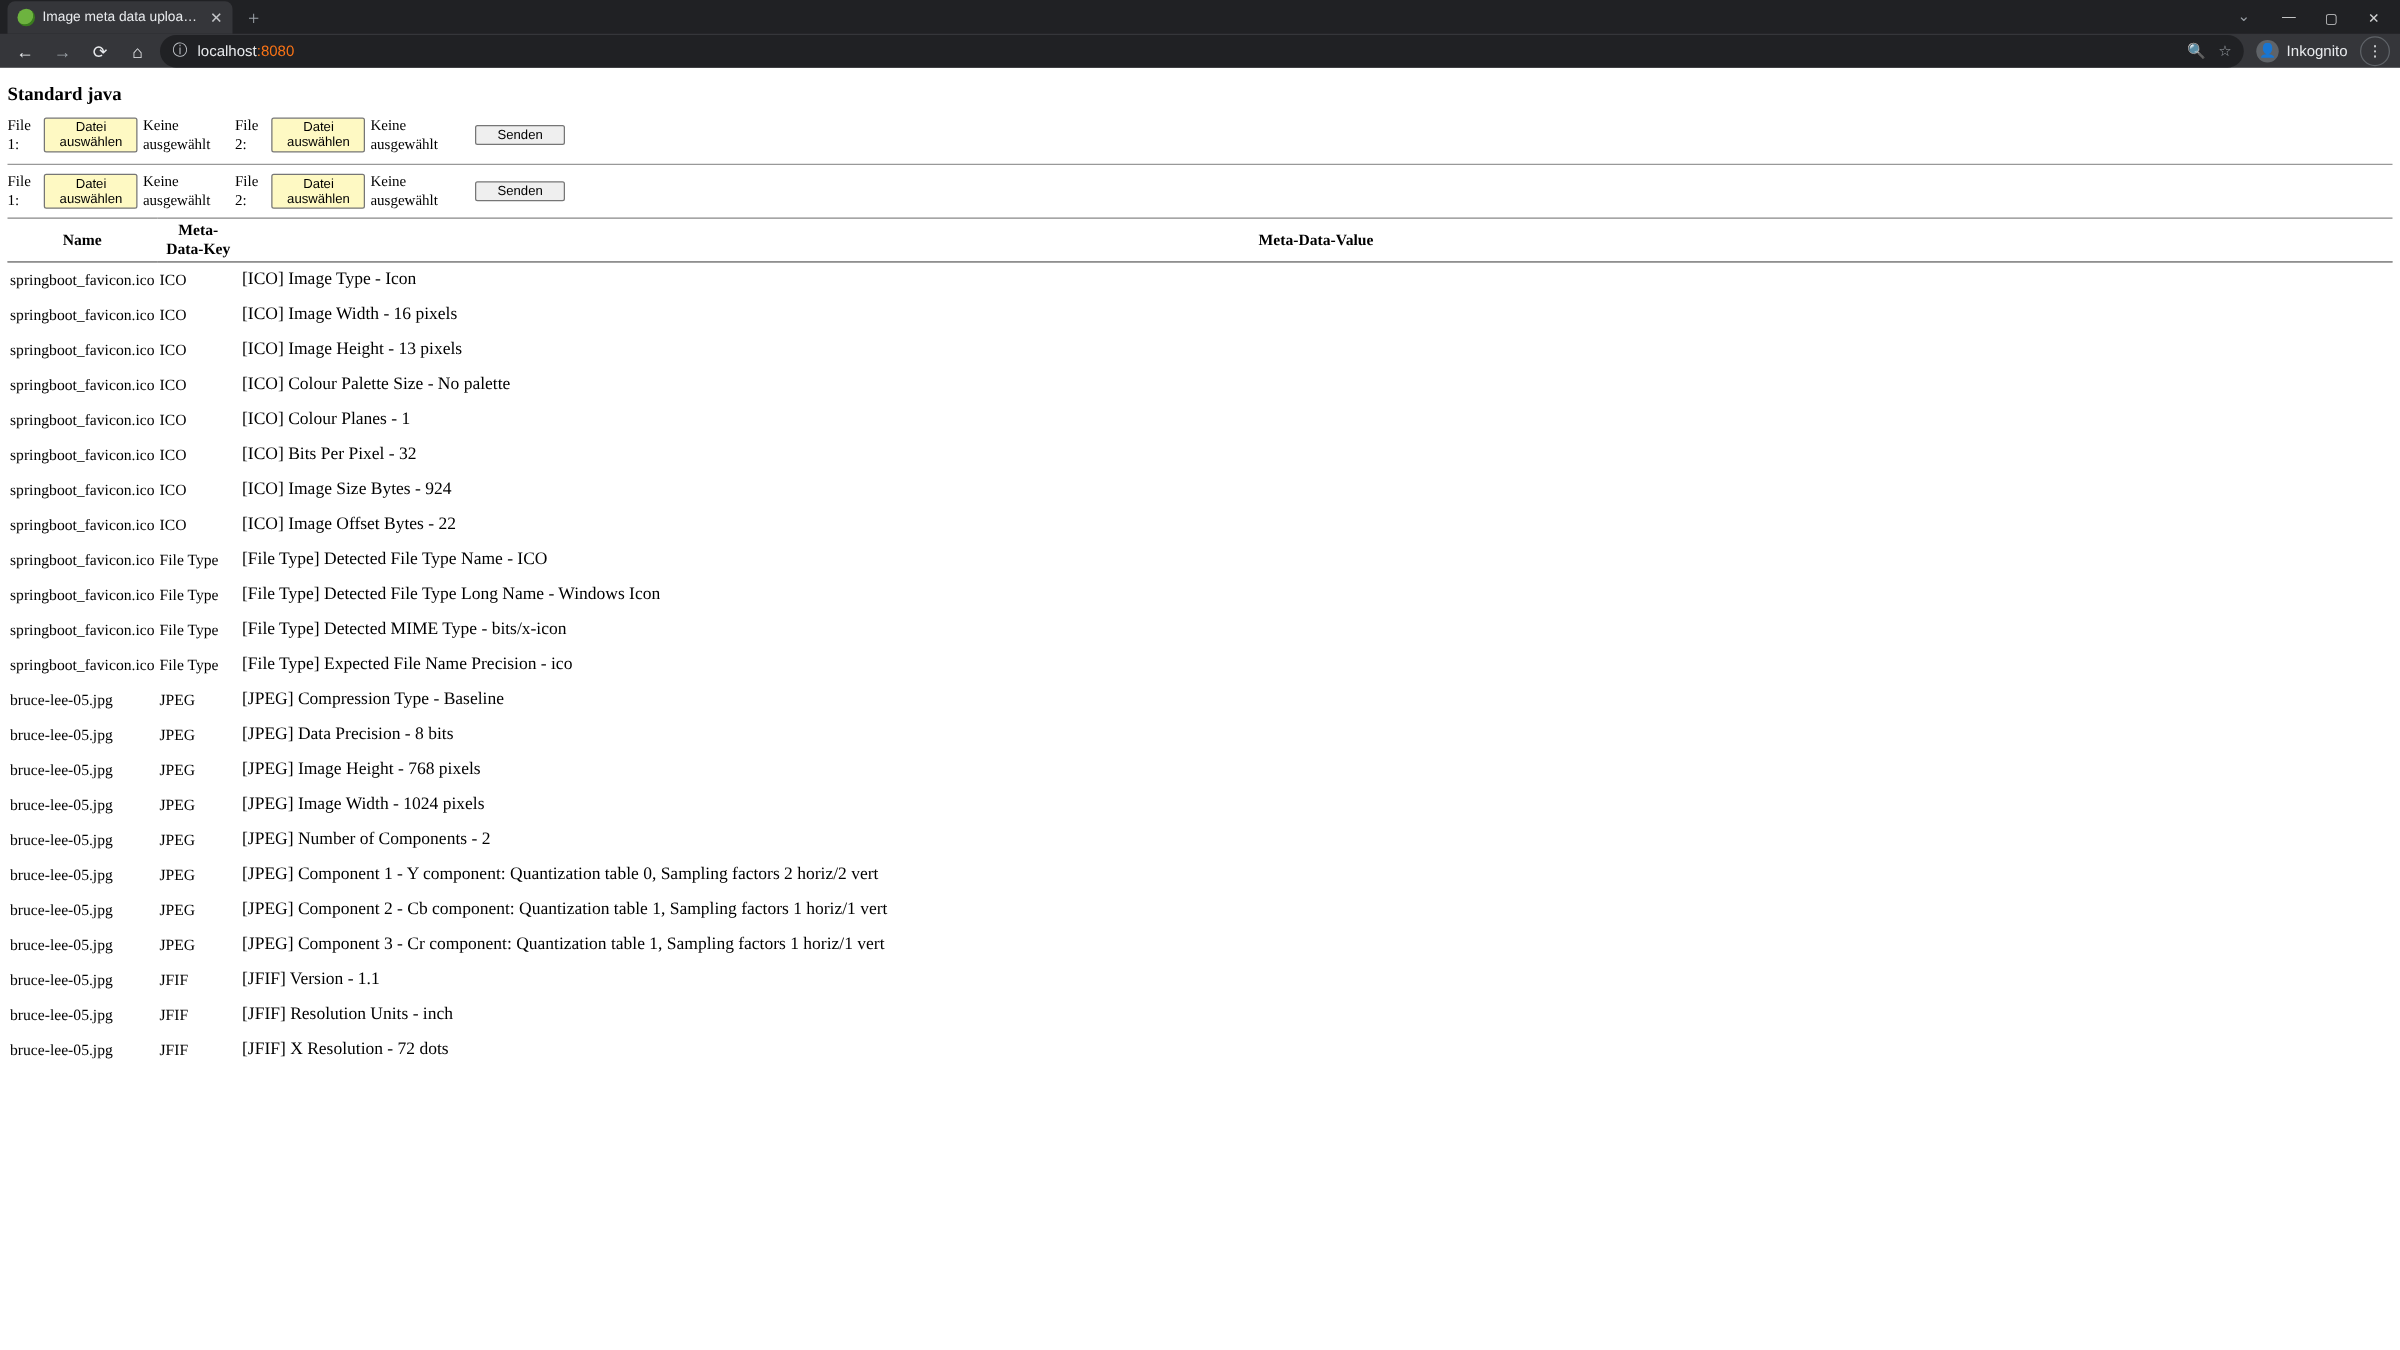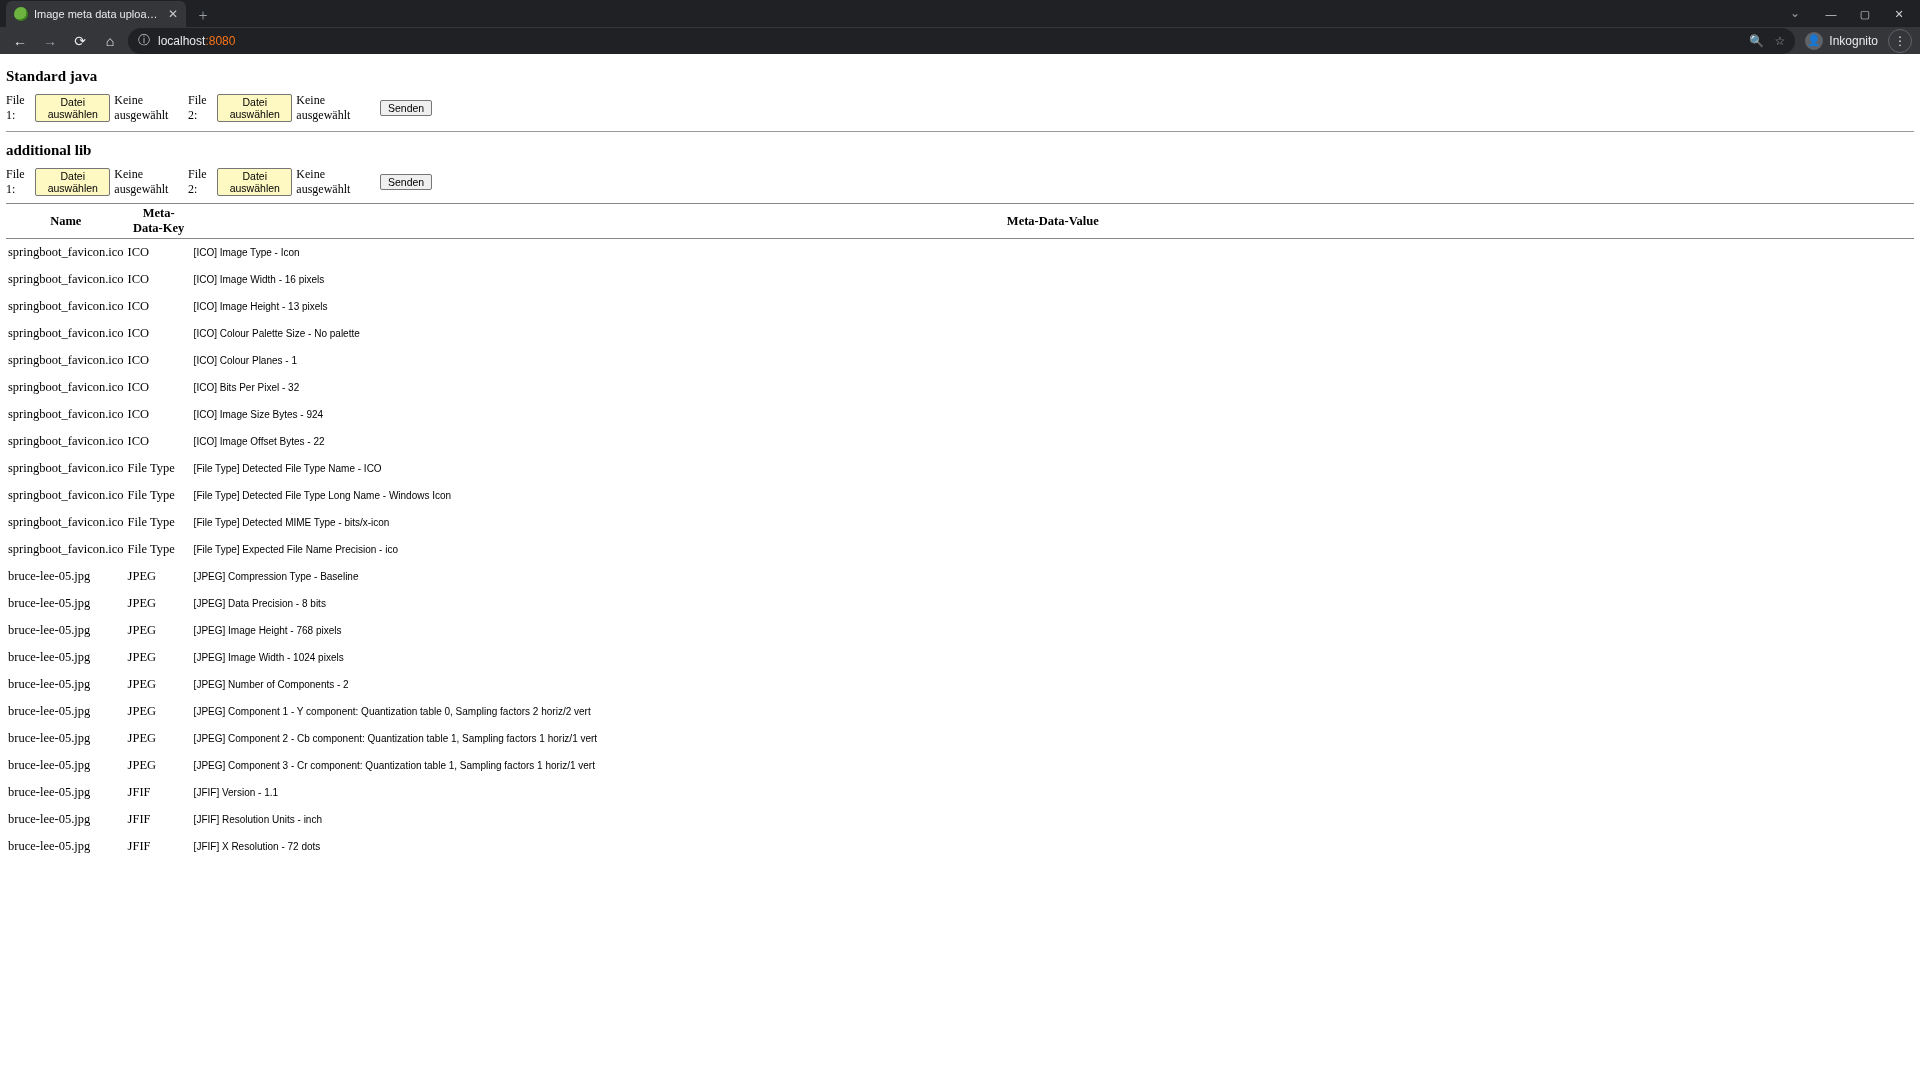--- a/index.html
+++ b/index.html
@@ -119,21 +119,21 @@
     font-size: 10.5px;
     padding: 1px 5px;
     border: 1px solid #767676;
     background: #fef9c3;
     border-radius:2px;
   }
   .no-file { font-size:12px; }
   .submit-btn {
     font-family: Arial, sans-serif;
     font-size: 10.5px;
-    padding: 1px 7px;
+    padding: 1px 17px;
     border: 1px solid #767676;
     background: #efefef;
     border-radius:2px;
     margin-left:10px;
   }
   hr.sep {
     border:none;border-top:1px solid #999;
     margin:2px 0 6px 0;
   }
   table.meta {
@@ -148,22 +148,22 @@
     border-bottom: 1px solid #888;
     border-top: 1px solid #888;
   }
   table.meta th.name-col { width: 92px; }
   table.meta th.key-col { width: 66px; }
   table.meta td {
     padding: 6px 4px 6px 2px;
     vertical-align: middle;
   }
   table.meta td.val {
-    font-family: Liberation Sans, sans-serif;
-    font-size: 10px;
+    font-family: Liberation Serif, serif;
+    font-size: 14px;
     white-space: pre;
   }
   table.meta tbody tr td:first-child { padding-right:2px; }
 </style>
 </head>
 <body>
 
 <div class="chrome-top">
   <div class="tab-strip">
     <div class="tab">
@@ -213,21 +213,20 @@
     </span>
     <span class="file-block">
       <span>File 2:</span>
       <button class="file-btn">Datei auswählen</button>
       <span class="no-file">Keine ausgewählt</span>
     </span>
     <button class="submit-btn">Senden</button>
   </div>
   <hr class="sep">
 
-  <h2 class="section-h">additional lib</h2>
   <div class="form-row">
     <span class="file-block">
       <span>File 1:</span>
       <button class="file-btn">Datei auswählen</button>
       <span class="no-file">Keine ausgewählt</span>
     </span>
     <span class="file-block">
       <span>File 2:</span>
       <button class="file-btn">Datei auswählen</button>
       <span class="no-file">Keine ausgewählt</span>

